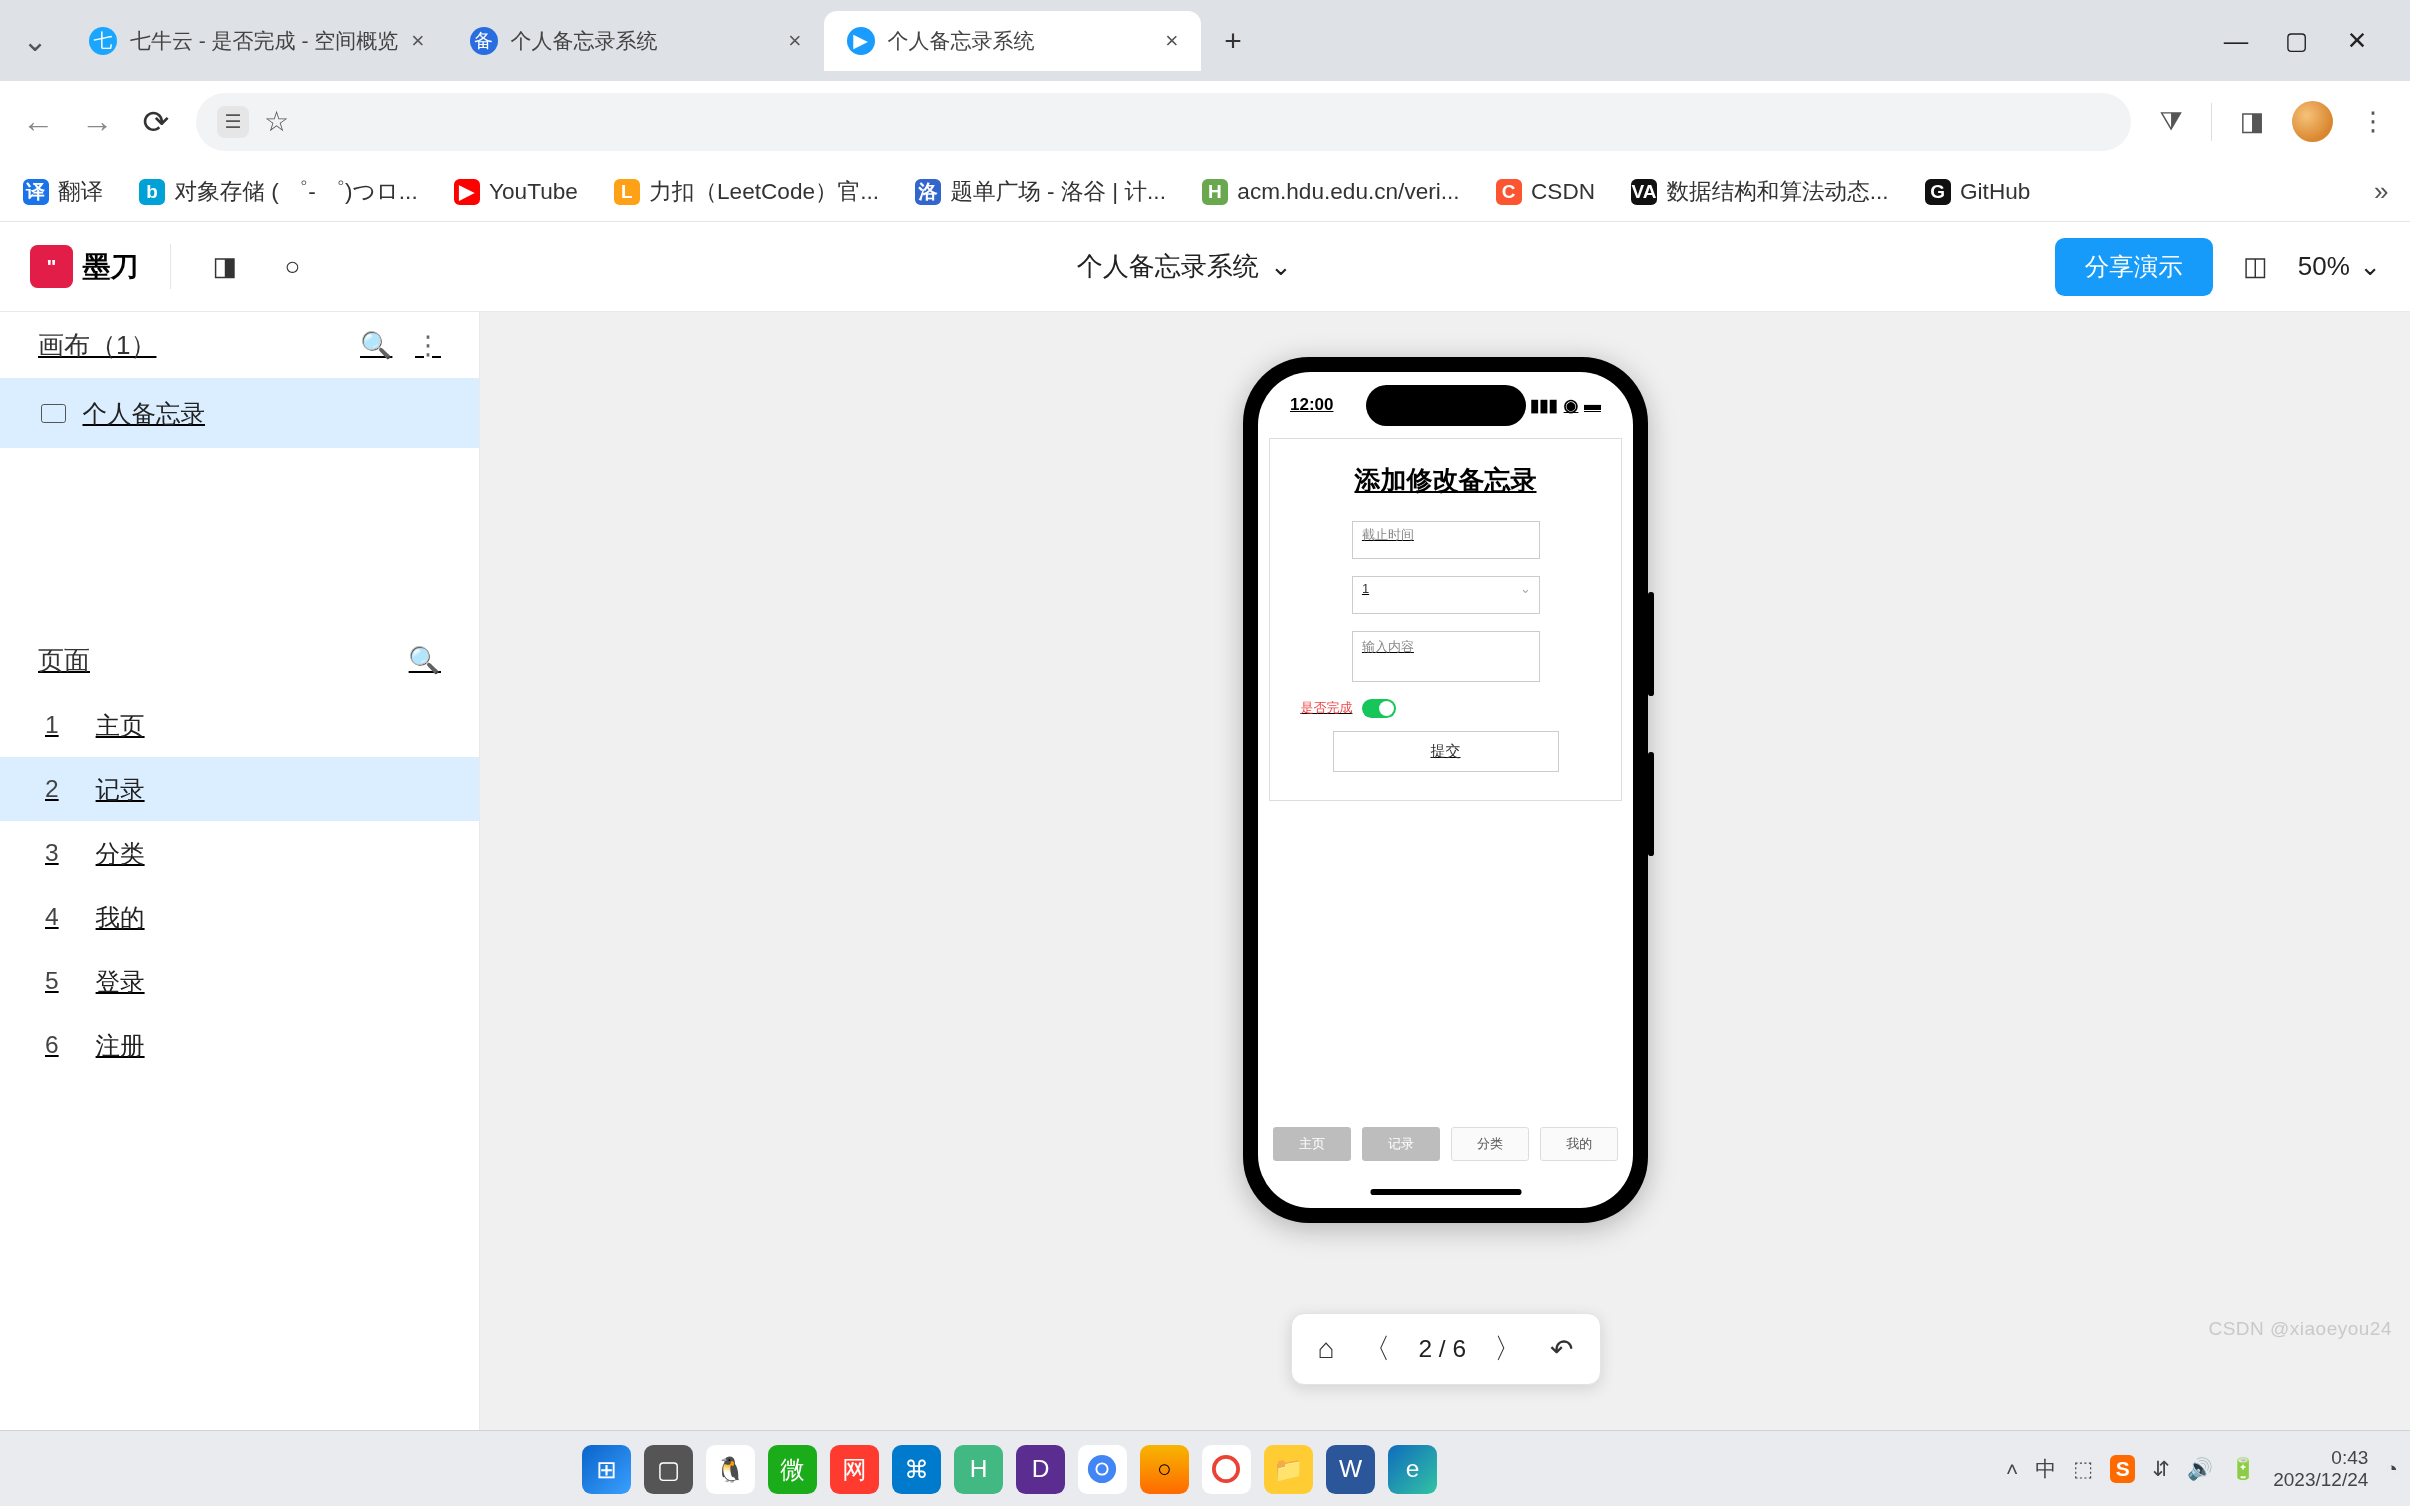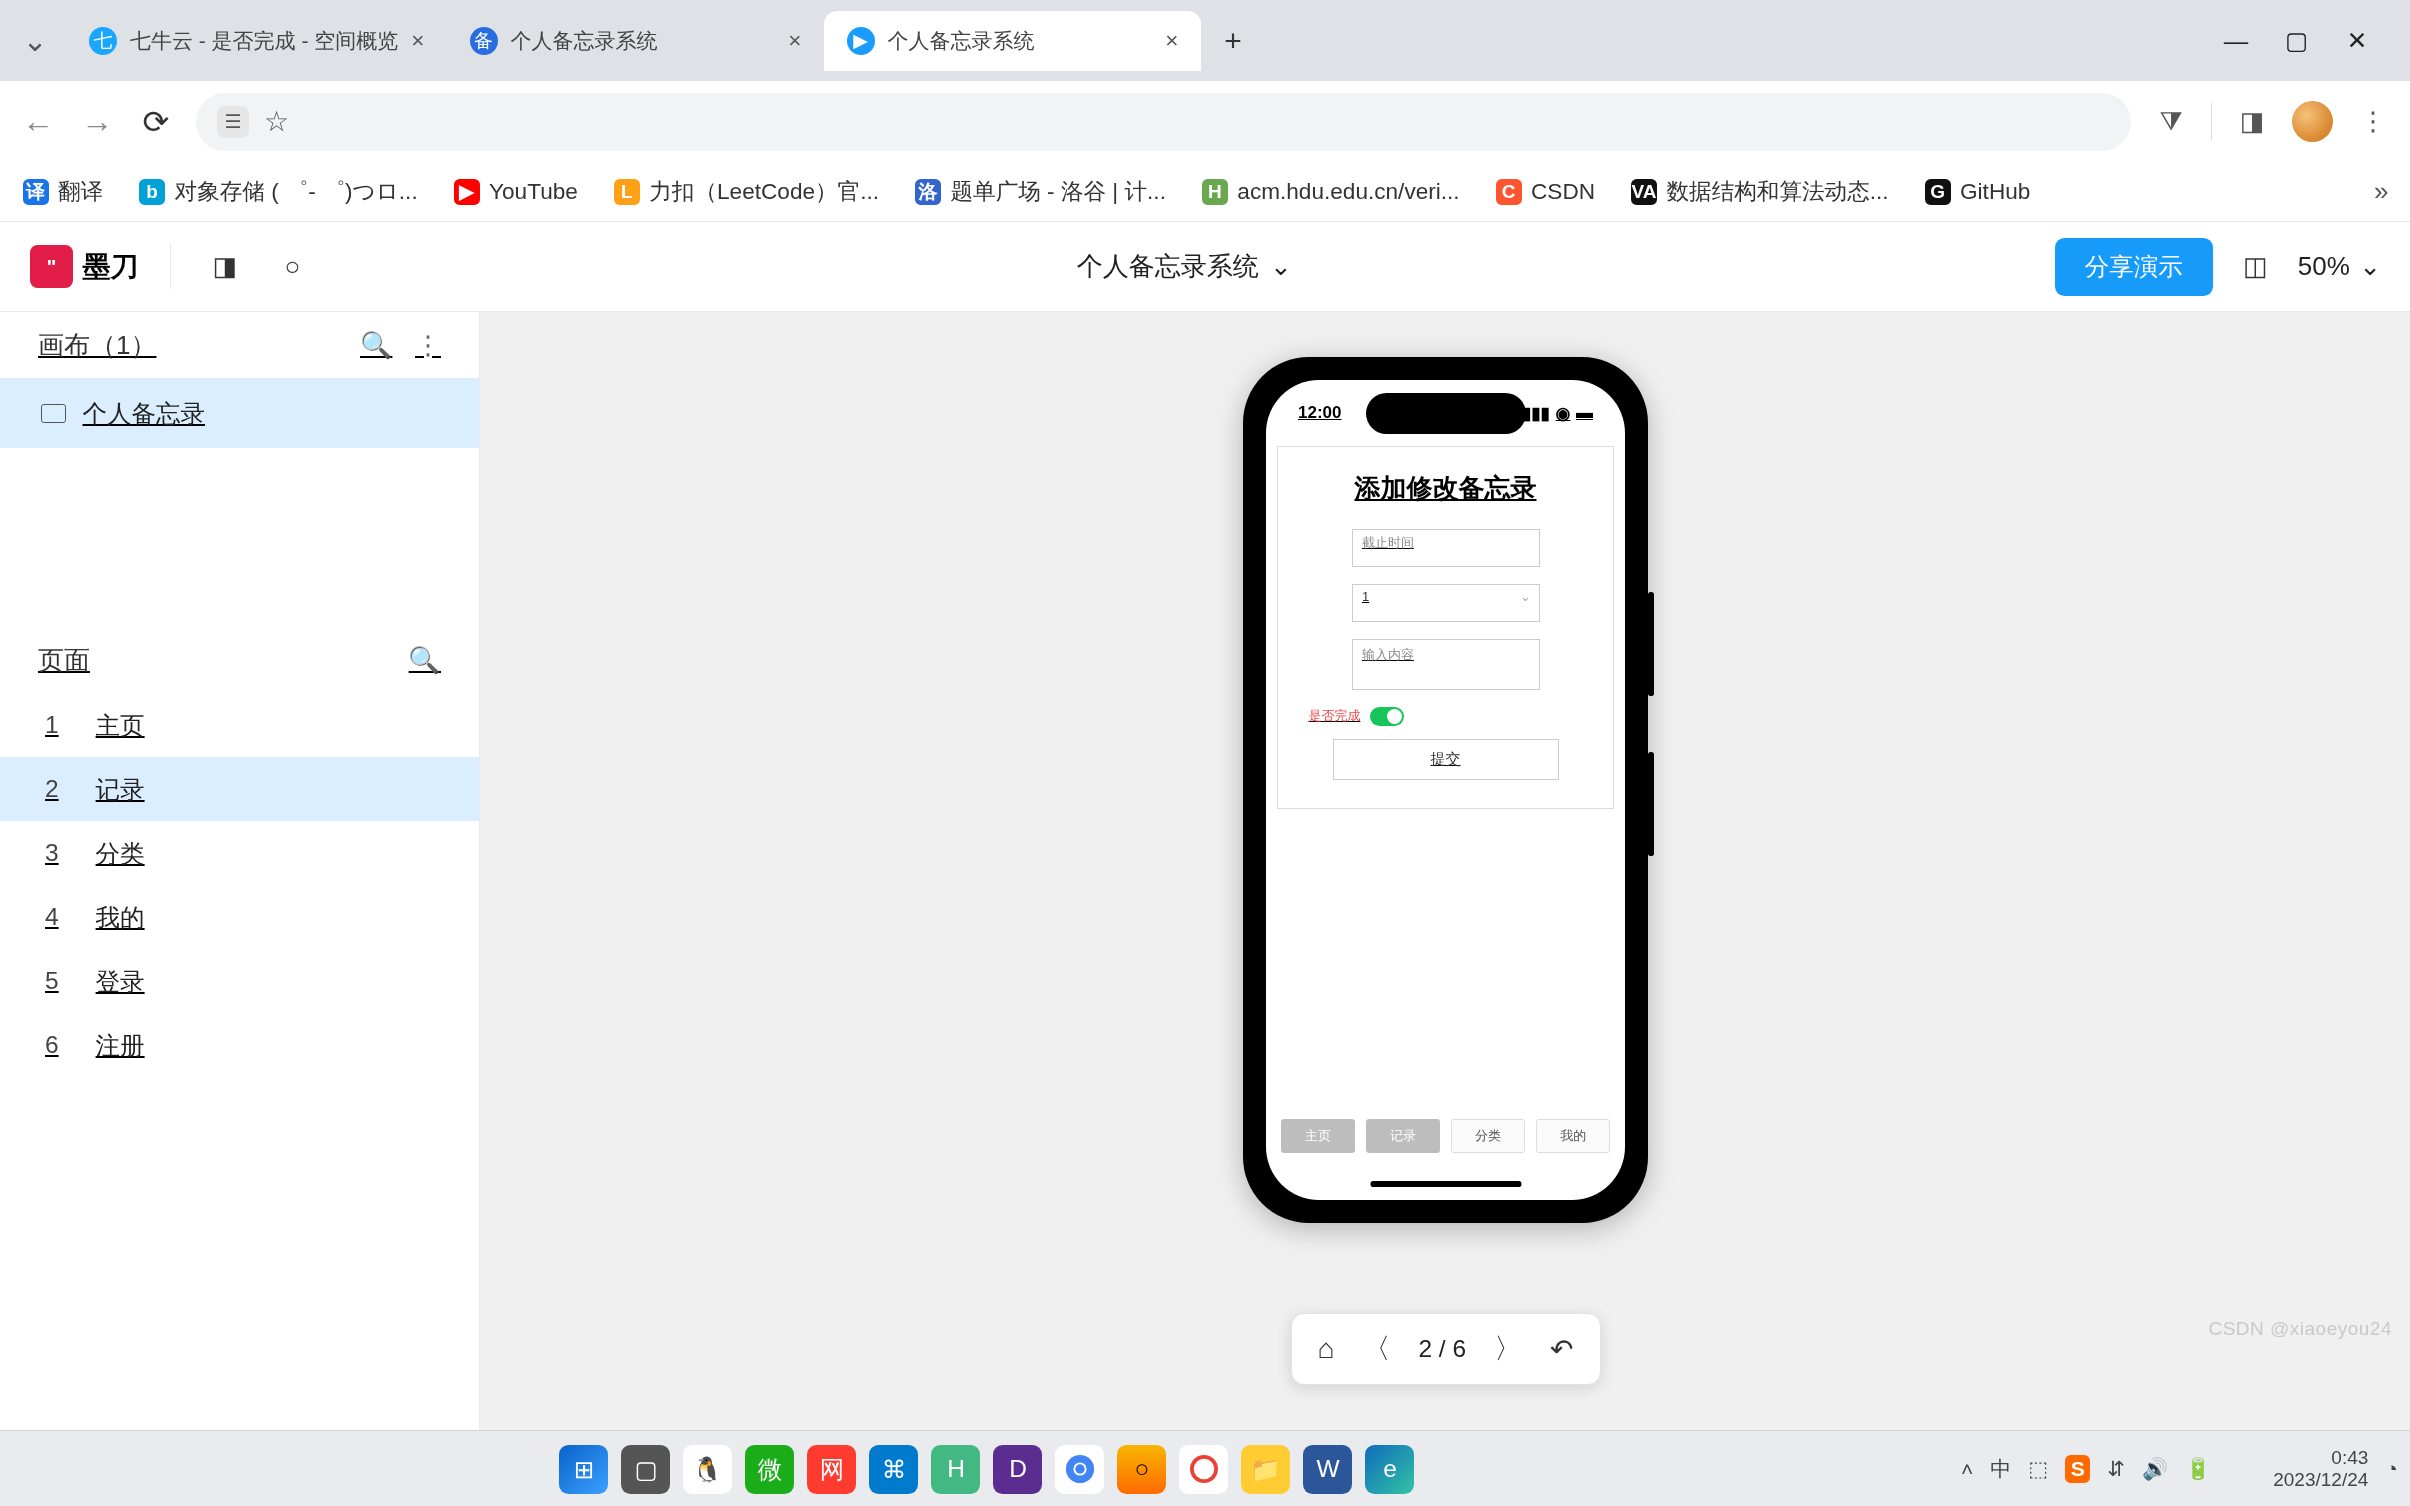--- a/index.html
+++ b/index.html
@@ -56,21 +56,21 @@
   .canvas-item.active { background:#dbeeff; }
   .canvas-item .ic { width:24.5px; height:19px; border:1.9px solid #555; border-radius:2.8px; }
   .sidebar .spacer { flex:0 0 179px; }
   .page-list .row { height:64px; display:flex; align-items:center; padding:0 45px; gap:28px; font-size:24.5px; color:#222; }
   .page-list .row.active { background:#dbeeff; }
   .page-list .row .num { width:22.6px; color:#444; }
 
   .canvas { flex:1; background:#f0f0f0; position:relative; display:flex; align-items:flex-start; justify-content:center; padding-top:45px; }
 
   
-  .device { width:405px; height:866px; background:#000; border-radius:66px; padding:23px; position:relative; box-shadow: 0 5.6px 28px rgba(0,0,0,0.25); }
+  .device { width:405px; height:866px; background:#000; border-radius:66px; padding:15px; position:relative; box-shadow: 0 5.6px 28px rgba(0,0,0,0.25); }
   .device .sidebtn { position:absolute; right:-5.6px; width:5.6px; height:104px; background:#000; border-radius:2.8px; }
   .device .sidebtn.b1 { top:235px; }
   .device .sidebtn.b2 { top:395px; }
   .device .screen-outer { width:100%; height:100%; background:#fff; border-radius:53px; overflow:hidden; position:relative; }
   .island { position:absolute; top:13px; left:50%; transform:translateX(-50%); width:160px; height:41px; background:#000; border-radius:21px; z-index:5; }
   .statusbar { height:66px; display:flex; align-items:center; justify-content:space-between; padding:0 32px; font-size:17px; font-weight:600; }
   .statusbar .right-icons { display:flex; gap:5.6px; align-items:center; }
   .miniscreen { padding: 0 11.3px; }
   .proto-card { border:0.9px solid #ddd; padding:15px 24.5px 28px; }
   .proto-card h2 { text-align:center; font-size:26px; font-weight:600; margin:9.4px 0 22.6px; }
@@ -89,21 +89,21 @@
 
   
   .pagenav { position:absolute; left:50%; bottom:45px; transform:translateX(-50%); height:72px; background:#fff; border:0.9px solid #e3e3e3; border-radius:13px; box-shadow:0 3.8px 15px rgba(0,0,0,0.12); display:flex; align-items:center; gap:28px; padding:0 26px; font-size:24.5px; color:#222; }
   .pagenav .ic { font-size:28px; color:#333; }
 
   
   .taskbar { height:77px; background:#e9ebef; border-top:0.9px solid #d0d2d6; display:flex; align-items:center; padding:0 13px; }
   .taskbar .center-apps { flex:1; display:flex; align-items:center; justify-content:center; gap:13px; }
   .taskbar .tapp { width:49px; height:49px; border-radius:9.4px; display:flex; align-items:center; justify-content:center; font-size:24.5px; }
   .tray { display:flex; align-items:center; gap:17px; color:#444; font-size:21px; }
-  .tray .clock { text-align:right; font-size:19px; line-height:1.15;margin-left:45px; }
+  .tray .clock { text-align:right; font-size:19px; line-height:1.15; }
 
   .watermark { position:absolute; right:19px; bottom:90px; font-size:19px; color:#c9c9c9; letter-spacing:0.5px; }
 </style>
 </head>
 <body>
 
 <div class="browser">
 
   <div class="tabbar">
     <div class="tab-dropdown">⌄</div>

